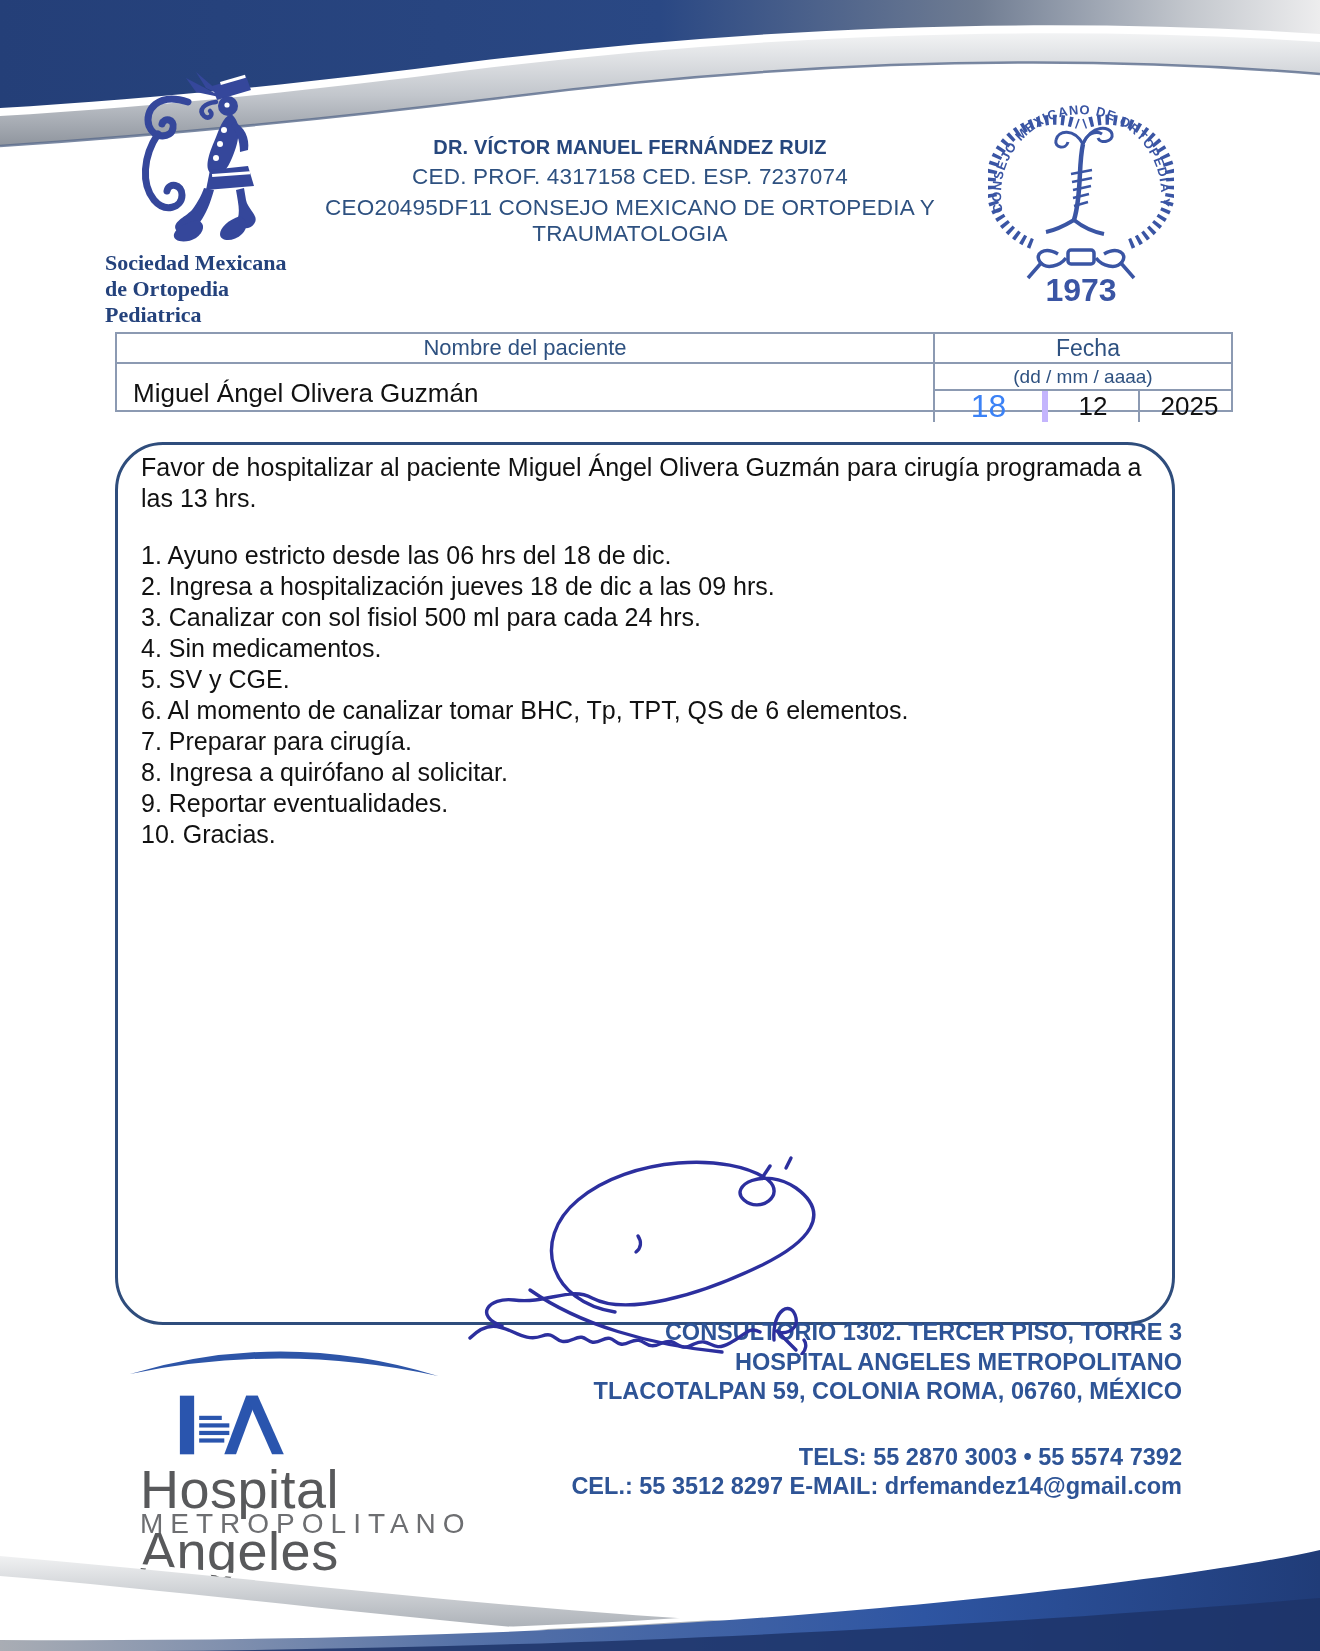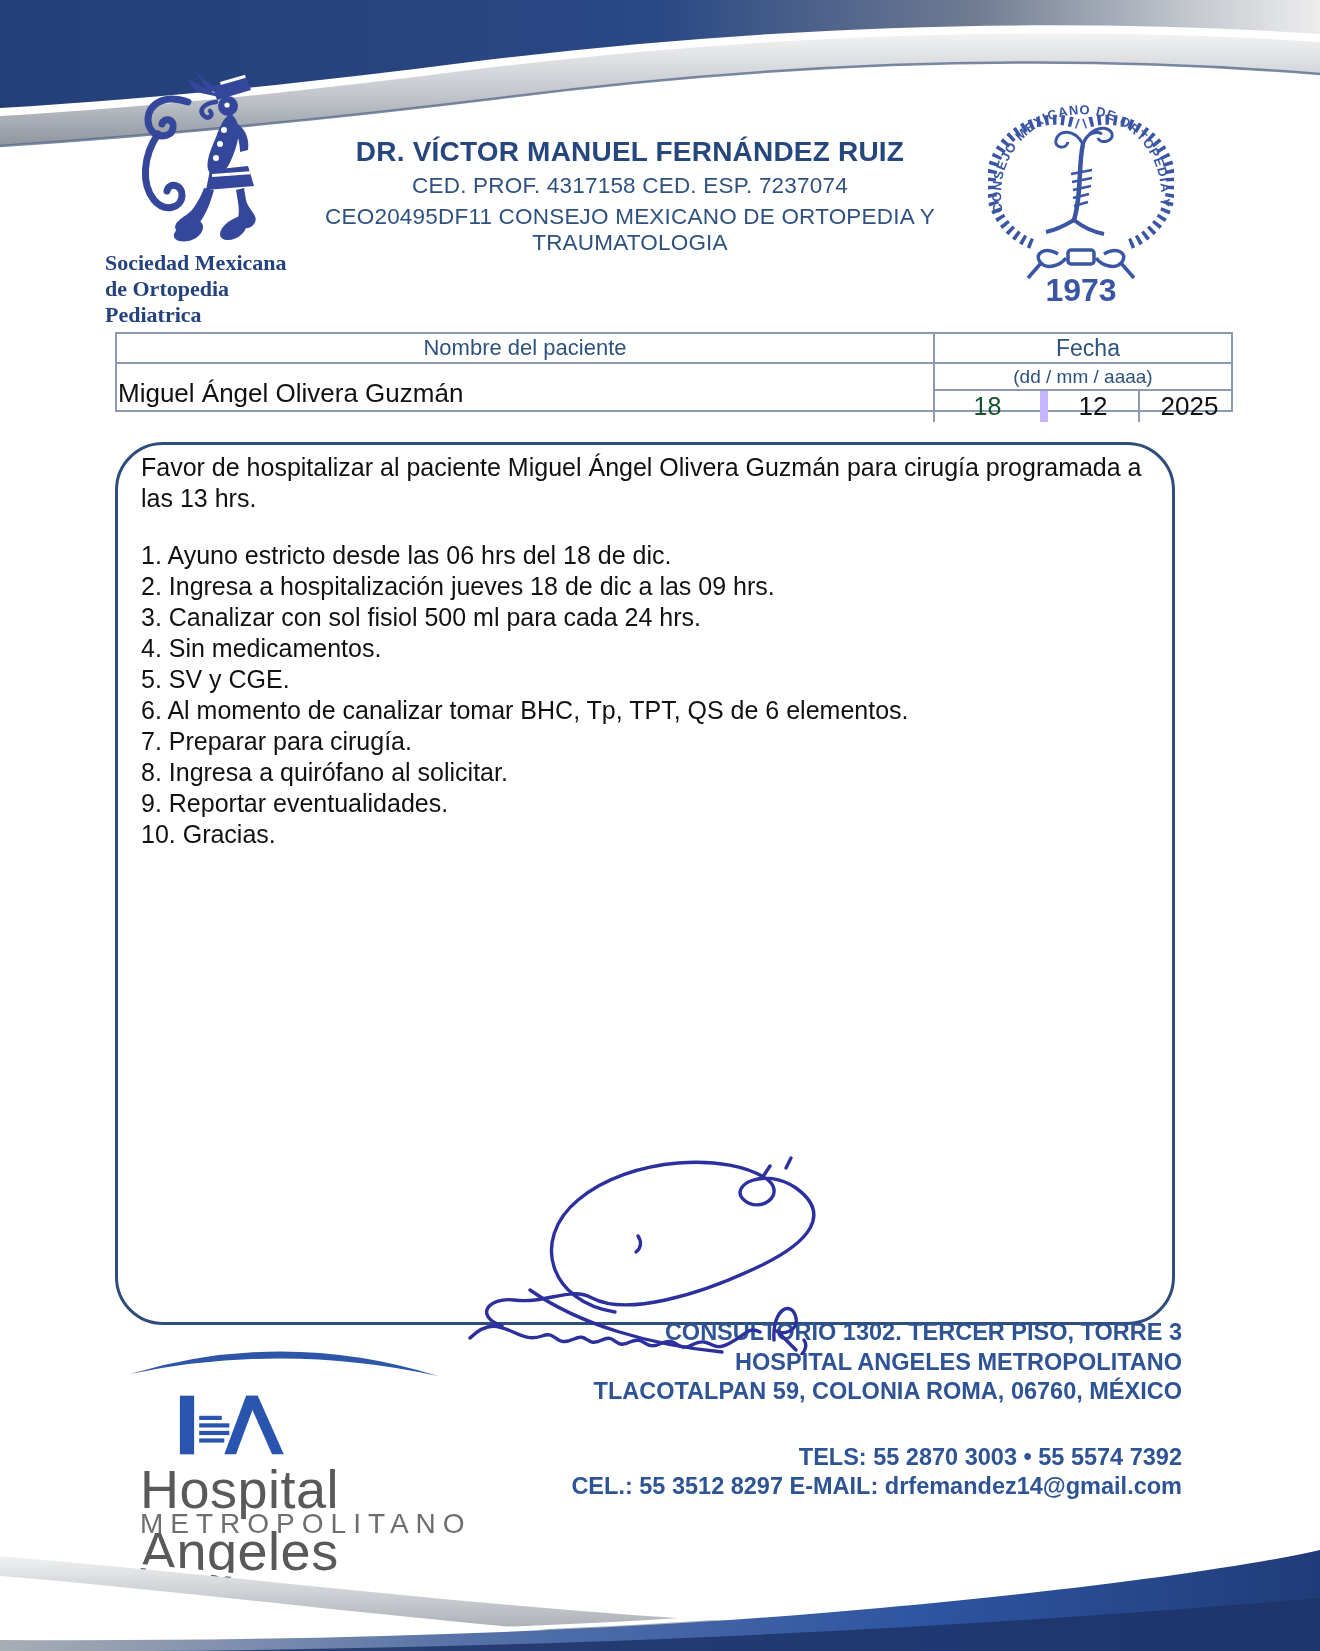--- a/index.html
+++ b/index.html
@@ -5,35 +5,35 @@
   html,body{margin:0;padding:0;background:#e8e8e8;}
   .page{position:relative;width:1320px;height:1651px;margin:0 auto;background:#ffffff;
         overflow:hidden;font-family:"Liberation Sans",sans-serif;}
   .abs{position:absolute;}
 
   
   .caption{position:absolute;left:105px;top:250px;width:210px;
            font-family:"Liberation Serif",serif;font-weight:bold;font-size:22px;
            line-height:26px;color:#24427c;}
   .hdrblock{position:absolute;left:300px;top:136px;width:660px;text-align:center;color:#2e5180;}
-  .hdr-name{font-size:28px;font-weight:bold;color:#26477d;letter-spacing:.2px;}
+  .hdr-name{font-size:20px;font-weight:bold;color:#26477d;letter-spacing:.2px;}
   .hdr-line{font-size:22.5px;margin-top:5px;letter-spacing:.2px;}
 
   
   .ptable{position:absolute;left:115px;top:332px;width:1118px;height:80px;box-sizing:border-box;
           display:grid;grid-template-columns:1fr 113px 92px 91px;grid-template-rows:30px 27px 31px;
           border:2px solid #8c9ab2;}
   .ptable div{box-sizing:border-box;display:flex;align-items:center;justify-content:center;}
   .c-namehdr{grid-column:1;grid-row:1;border-right:2px solid #8c9ab2;border-bottom:2px solid #8c9ab2;
              color:#2e5180;font-size:22px;}
   .c-fecha{grid-column:2/5;grid-row:1;border-bottom:2px solid #8c9ab2;color:#2e5180;font-size:23px;padding-left:10px;}
   .c-name{grid-column:1;grid-row:2/4;border-right:2px solid #8c9ab2;justify-content:flex-start !important;
-          padding-left:1px;color:#111;font-size:26px;}
+          padding-left:16px;color:#111;font-size:26px;}
   .c-ddmm{grid-column:2/5;grid-row:2;border-bottom:2px solid #8c9ab2;color:#2e5180;font-size:19px;}
-  .c-day{grid-column:2;grid-row:3;border-right:8px solid #c4b5fd;color:#14532d;font-size:25px;}
+  .c-day{grid-column:2;grid-row:3;border-right:6px solid #c4b5fd;color:#3b82f6;font-size:32px;}
   .c-month{grid-column:3;grid-row:3;border-right:2px solid #8c9ab2;color:#111;font-size:26px;}
   .c-year{grid-column:4;grid-row:3;color:#111;font-size:26px;padding-left:8px;}
 
   
   .rxbox{position:absolute;left:115px;top:442px;width:1060px;height:883px;box-sizing:border-box;
          border:3px solid #2f4d7c;border-radius:48px;}
   .rxtext{position:absolute;left:141px;top:452px;width:1010px;color:#111;
           font-size:25px;line-height:31px;}
   .rxlist{margin-top:26px;}
   .rxitem{white-space:nowrap;}

